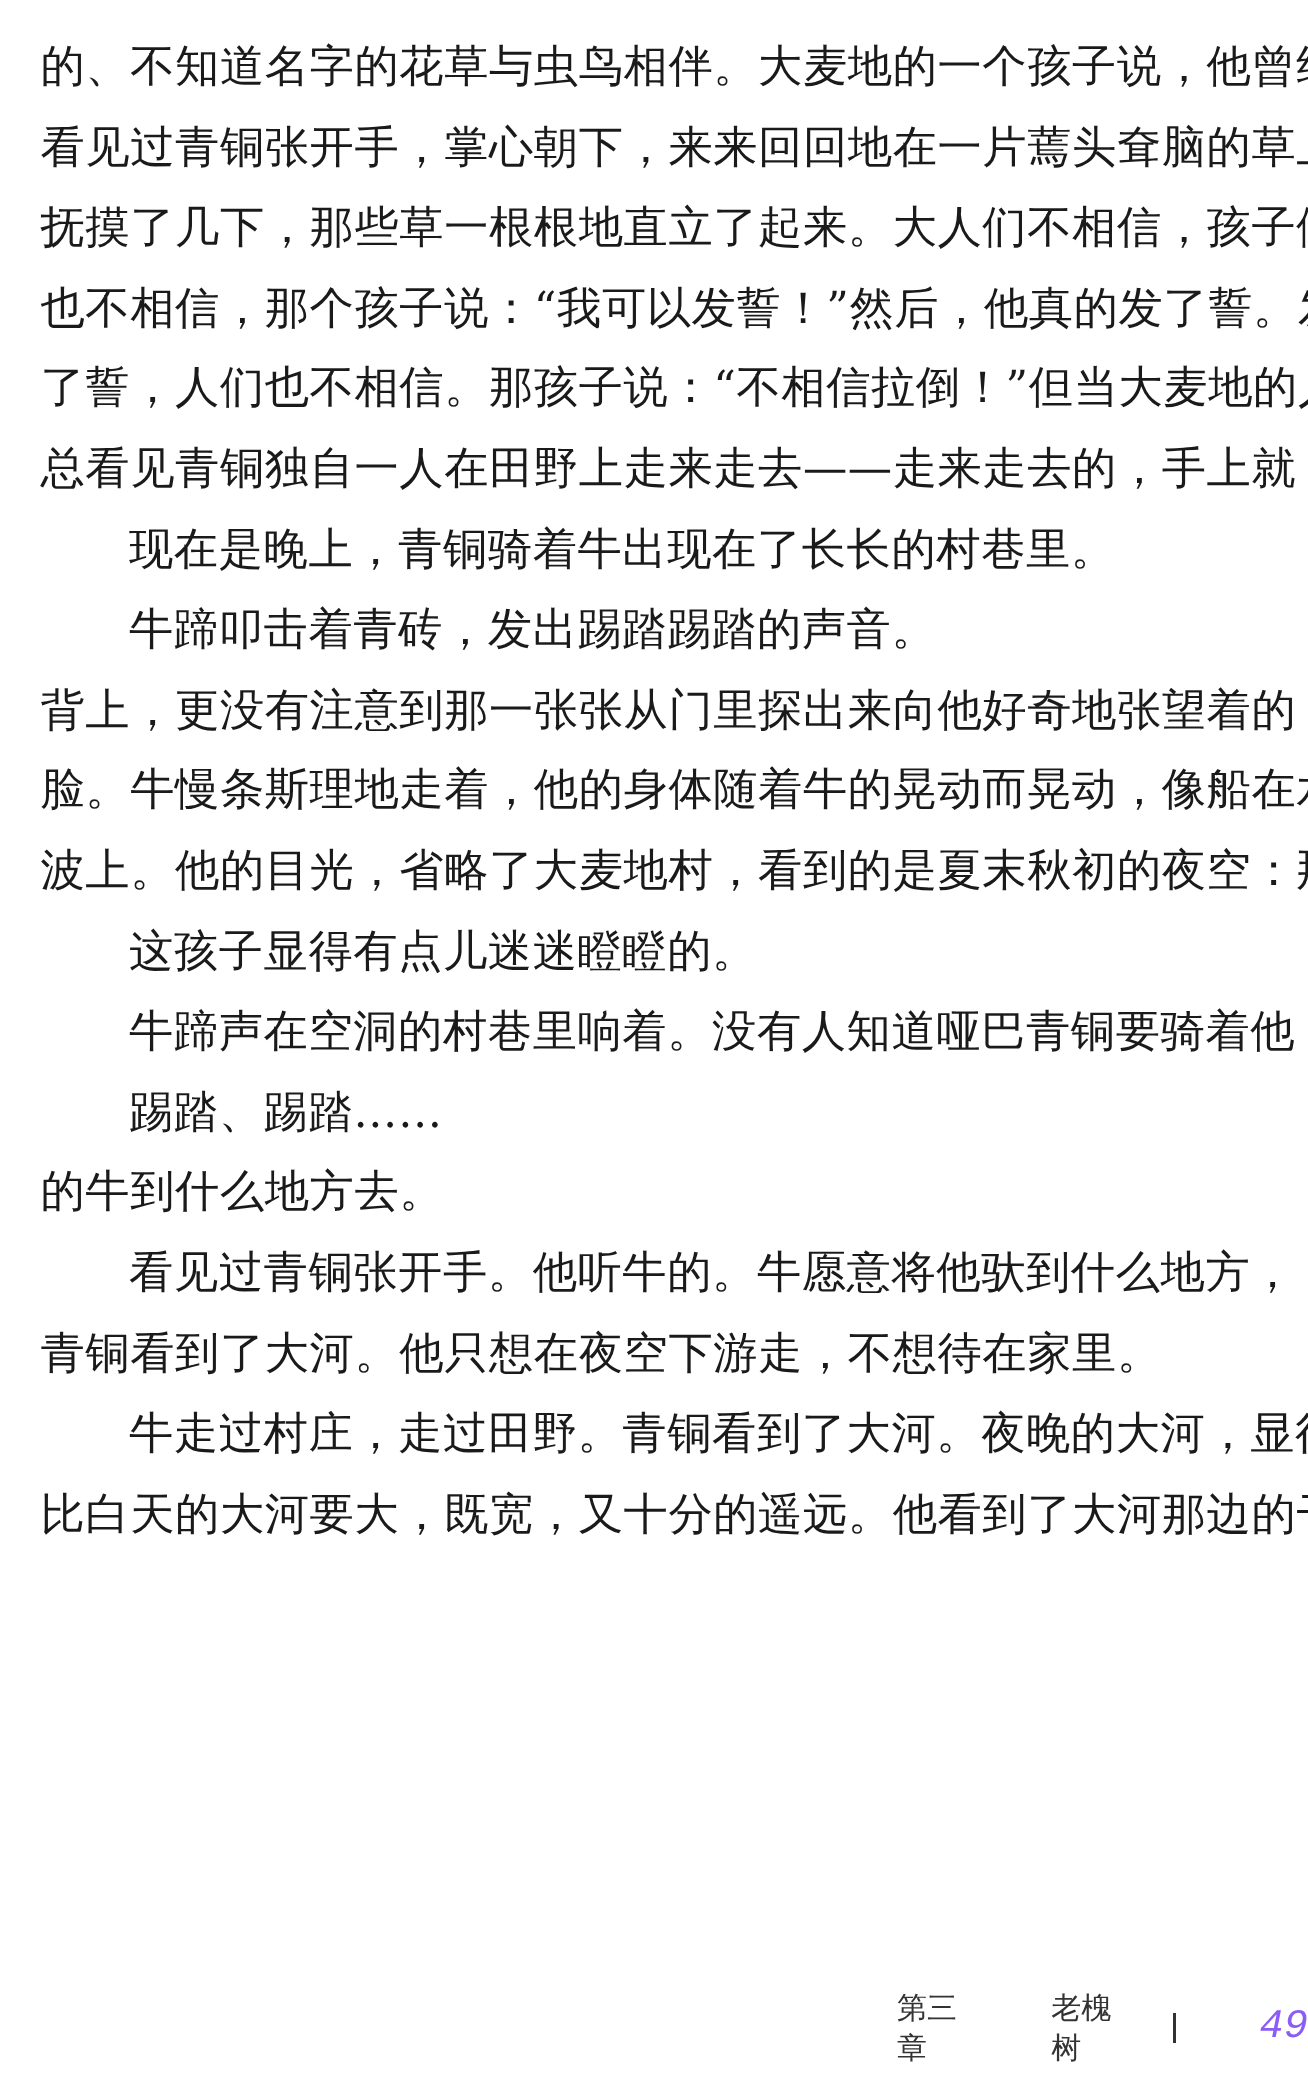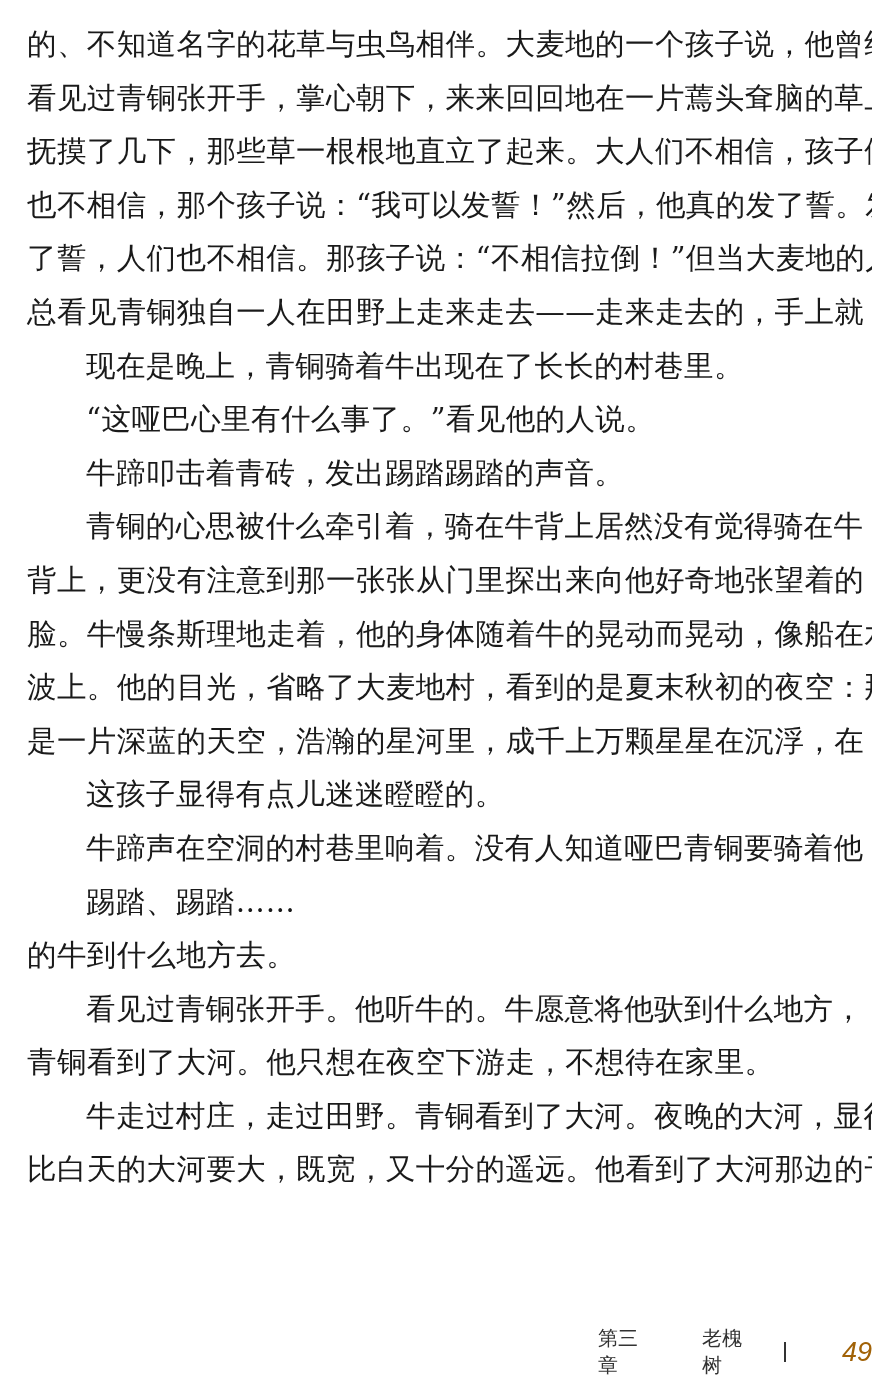--- a/index.html
+++ b/index.html
@@ -52,44 +52,41 @@
     }
     .footer .title {
     }
     .footer .divider {
       width: 2px;
       height: 20px;
       background: #333333;
       margin-right: 30px;
     }
     .footer .page-num {
-      font-family: Liberation Sans, sans-serif;
+      font-family: Liberation Mono, monospace;
       font-style: italic;
       font-size: 27px;
-      color: #a16207;
+      color: #8b5cf6;
     }
   </style>
 </head>
 <body>
 
 <div class="page-body">
   <div class="line justify">的、不知道名字的花草与虫鸟相伴。大麦地的一个孩子说，他曾经</div>
   <div class="line justify">看见过青铜张开手，掌心朝下，来来回回地在一片蔫头耷脑的草上</div>
   <div class="line justify">抚摸了几下，那些草一根根地直立了起来。大人们不相信，孩子们</div>
   <div class="line justify">也不相信，那个孩子说：“我可以发誓！”然后，他真的发了誓。发</div>
   <div class="line justify">了誓，人们也不相信。那孩子说：“不相信拉倒！”但当大麦地的人</div>
   <div class="line justify">总看见青铜独自一人在田野上走来走去——走来走去的，手上就</div>
   <div class="line indent">现在是晚上，青铜骑着牛出现在了长长的村巷里。</div>
-  <div class="line indent">“这哑巴心里有什么事了。”看见他的人说。</div>
   <div class="line indent">牛蹄叩击着青砖，发出踢踏踢踏的声音。</div>
-  <div class="line indent justify">青铜的心思被什么牵引着，骑在牛背上居然没有觉得骑在牛</div>
   <div class="line justify">背上，更没有注意到那一张张从门里探出来向他好奇地张望着的</div>
   <div class="line justify">脸。牛慢条斯理地走着，他的身体随着牛的晃动而晃动，像船在水</div>
   <div class="line justify">波上。他的目光，省略了大麦地村，看到的是夏末秋初的夜空：那</div>
-  <div class="line justify">是一片深蓝的天空，浩瀚的星河里，成千上万颗星星在沉浮，在</div>
   <div class="line indent">这孩子显得有点儿迷迷瞪瞪的。</div>
   <div class="line indent justify">牛蹄声在空洞的村巷里响着。没有人知道哑巴青铜要骑着他</div>
   <div class="line indent">踢踏、踢踏……</div>
   <div class="line">的牛到什么地方去。</div>
   <div class="line indent justify">看见过青铜张开手。他听牛的。牛愿意将他驮到什么地方，</div>
   <div class="line">青铜看到了大河。他只想在夜空下游走，不想待在家里。</div>
   <div class="line indent justify">牛走过村庄，走过田野。青铜看到了大河。夜晚的大河，显得</div>
   <div class="line justify">比白天的大河要大，既宽，又十分的遥远。他看到了大河那边的干</div>
 </div>
 

